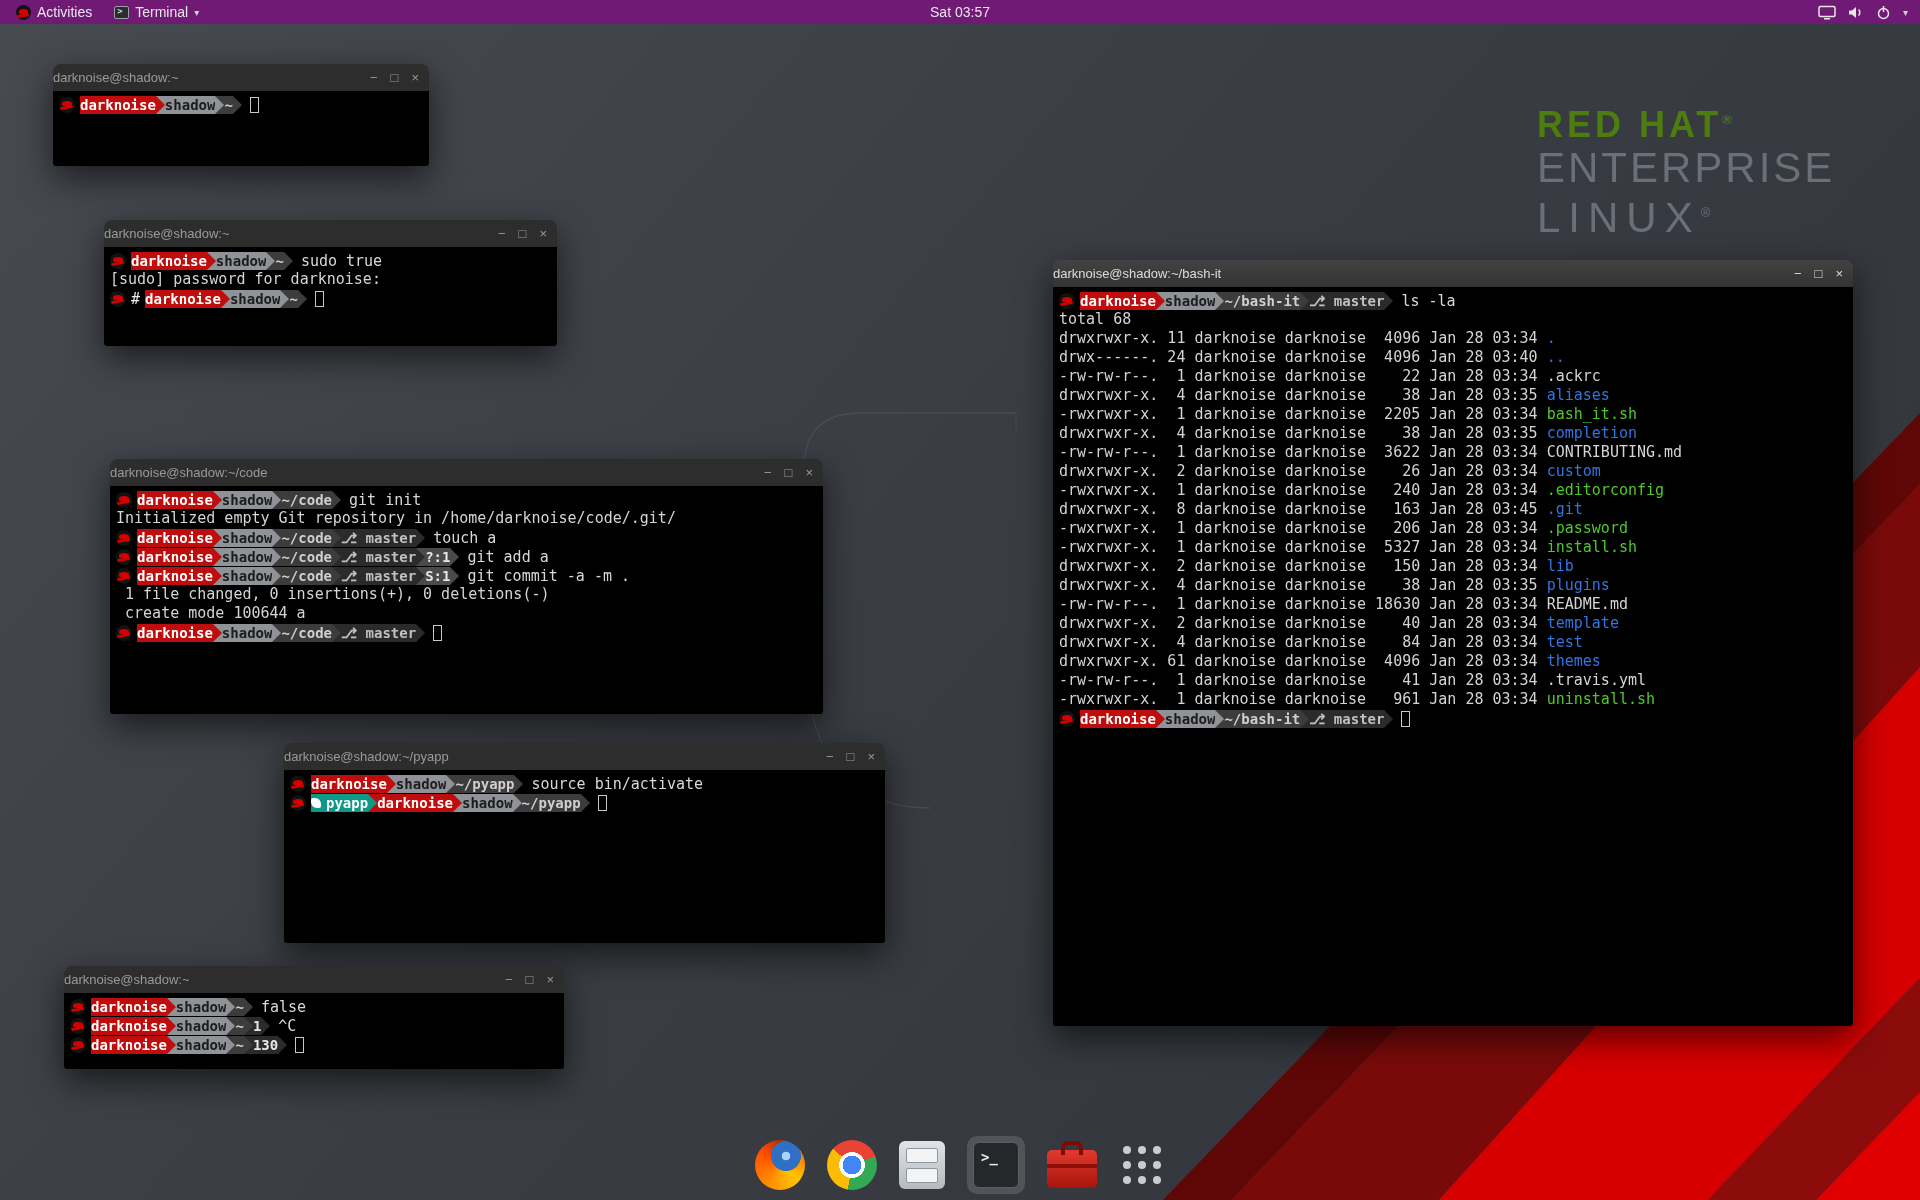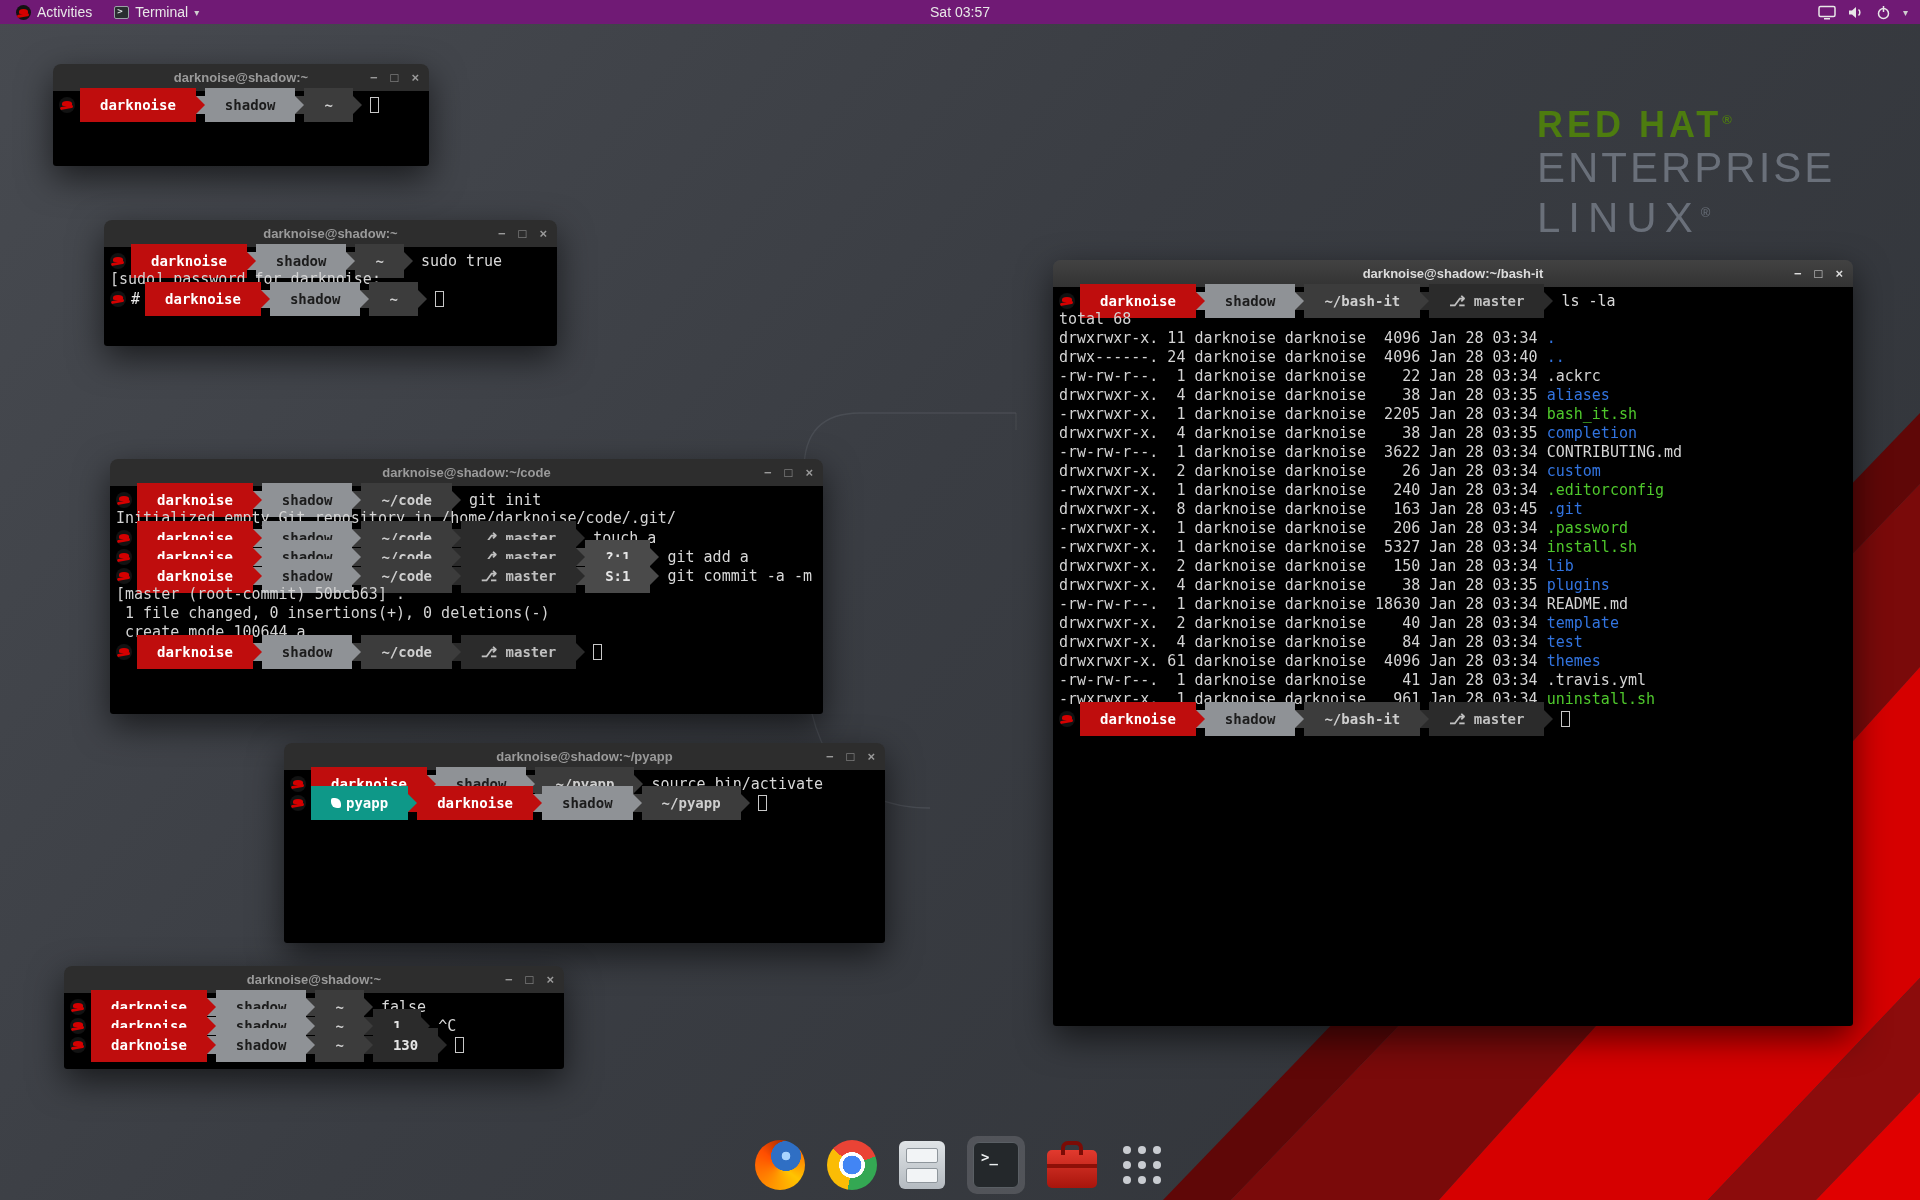--- a/index.html
+++ b/index.html
@@ -28,32 +28,32 @@
   .branding{position:absolute;left:1537px;top:100px;width:300px;z-index:1;user-select:none}
   .b1{font-size:36px;font-weight:bold;letter-spacing:4px;color:#4d7c0f;line-height:40px}
   .b2{font-size:42px;font-weight:400;letter-spacing:3px;color:#6a707a;line-height:46px}
   .b3{font-size:42px;font-weight:400;letter-spacing:8px;color:#6a707a;line-height:44px}
   .reg{font-size:13px;vertical-align:super;letter-spacing:0}
   
   .deco,.stripes{position:absolute;inset:0;z-index:1;pointer-events:none}
   
   .win{position:absolute;border-radius:8px 8px 3px 3px;box-shadow:0 12px 34px rgba(0,0,0,.6);overflow:hidden;z-index:10}
   .win.focus{z-index:20}
-  .tbar{height:27px;background:#2d2d2d;color:#9a9a9a;display:flex;align-items:center;justify-content:center;
-    position:relative;font-size:13px;font-weight:bold}
+  .tbar{height:27px;background:#2d2d2d;color:#9a9a9a;display:flex;align-items:center;
+    position:relative;font-size:13px;font-weight:normal}
   .win.focus .tbar{background:linear-gradient(#424242,#333333);color:#dcdcdc}
   .tbtns{position:absolute;right:10px;top:0;height:100%;display:flex;align-items:center;gap:13px;font-size:13px}
   .tbtns span{cursor:default;line-height:1}
   .tbody{position:absolute;left:0;right:0;bottom:0;top:27px;background:#000;padding-top:4px;
     font-family:"DejaVu Sans Mono",monospace;font-size:15px;color:#d4d4d4}
   .tline{height:19px;padding-left:6px;white-space:pre}
   .tline.prompt{display:flex;align-items:center}
   .tline.out{display:block;line-height:19px}
   .pl{display:inline-flex;align-items:center;margin-left:5px}
-  .seg{display:inline-flex;align-items:center;height:34px;line-height:18px;padding:0 20px;
+  .seg{display:inline-flex;align-items:center;height:18px;line-height:18px;padding:0 0;
     font-size:14px;font-weight:bold;white-space:pre}
   .parr{display:inline-block;width:0;height:0;border-top:9px solid transparent;border-bottom:9px solid transparent;
     border-left:9px solid #000}
   .pfx{color:#e8e8e8;white-space:pre;margin-left:5px}
   .cmd{padding-left:8px;color:#d8d8d8;white-space:pre}
   .cur{display:inline-block;width:9px;height:16px;border:1px solid #c8c8c8;margin-left:8px}
   .pyicon{display:inline-block;width:10px;height:10px;background:#fff;border-radius:2px 6px 2px 6px;margin-right:5px}
   .f-dir{color:#3274e0}
   .f-exec{color:#4fc82c}
   .f-plain{color:#d4d4d4}
@@ -209,21 +209,20 @@
     <div class="tline prompt">
       <span class="hat"></span>
       <span class="pl"><span class="seg" style="background: rgb(191, 13, 13); color: rgb(255, 255, 255);">darknoise</span><span class="parr" style="border-left-color: rgb(191, 13, 13); background: rgb(143, 146, 150);"></span><span class="seg" style="background: rgb(143, 146, 150); color: rgb(28, 28, 28);">shadow</span><span class="parr" style="border-left-color: rgb(143, 146, 150); background: rgb(60, 60, 60);"></span><span class="seg" style="background: rgb(60, 60, 60); color: rgb(207, 207, 207);">~/code</span><span class="parr" style="border-left-color: rgb(60, 60, 60); background: rgb(43, 43, 43);"></span><span class="seg" style="background: rgb(43, 43, 43); color: rgb(192, 192, 192);">⎇ master</span><span class="parr" style="border-left-color: rgb(43, 43, 43); background: rgb(74, 74, 74);"></span><span class="seg" style="background: rgb(74, 74, 74); color: rgb(230, 230, 230);">?:1</span><span class="parr" style="border-left-color: rgb(74, 74, 74); background: transparent;"></span></span>
       <span class="cmd">git add a</span>
     </div>
     <div class="tline prompt">
       <span class="hat"></span>
       <span class="pl"><span class="seg" style="background: rgb(191, 13, 13); color: rgb(255, 255, 255);">darknoise</span><span class="parr" style="border-left-color: rgb(191, 13, 13); background: rgb(143, 146, 150);"></span><span class="seg" style="background: rgb(143, 146, 150); color: rgb(28, 28, 28);">shadow</span><span class="parr" style="border-left-color: rgb(143, 146, 150); background: rgb(60, 60, 60);"></span><span class="seg" style="background: rgb(60, 60, 60); color: rgb(207, 207, 207);">~/code</span><span class="parr" style="border-left-color: rgb(60, 60, 60); background: rgb(43, 43, 43);"></span><span class="seg" style="background: rgb(43, 43, 43); color: rgb(192, 192, 192);">⎇ master</span><span class="parr" style="border-left-color: rgb(43, 43, 43); background: rgb(74, 74, 74);"></span><span class="seg" style="background: rgb(74, 74, 74); color: rgb(230, 230, 230);">S:1</span><span class="parr" style="border-left-color: rgb(74, 74, 74); background: transparent;"></span></span>
       <span class="cmd">git commit -a -m .</span>
     </div>
-    <div class="tline out">[master (root-commit) 50bcb63] .</div>
     <div class="tline out"> 1 file changed, 0 insertions(+), 0 deletions(-)</div>
     <div class="tline out"> create mode 100644 a</div>
     <div class="tline prompt">
       <span class="hat"></span>
       <span class="pl"><span class="seg" style="background: rgb(191, 13, 13); color: rgb(255, 255, 255);">darknoise</span><span class="parr" style="border-left-color: rgb(191, 13, 13); background: rgb(143, 146, 150);"></span><span class="seg" style="background: rgb(143, 146, 150); color: rgb(28, 28, 28);">shadow</span><span class="parr" style="border-left-color: rgb(143, 146, 150); background: rgb(60, 60, 60);"></span><span class="seg" style="background: rgb(60, 60, 60); color: rgb(207, 207, 207);">~/code</span><span class="parr" style="border-left-color: rgb(60, 60, 60); background: rgb(43, 43, 43);"></span><span class="seg" style="background: rgb(43, 43, 43); color: rgb(192, 192, 192);">⎇ master</span><span class="parr" style="border-left-color: rgb(43, 43, 43); background: transparent;"></span></span>
       <span class="cur"></span>
     </div>
   </div>
 </div>
 

